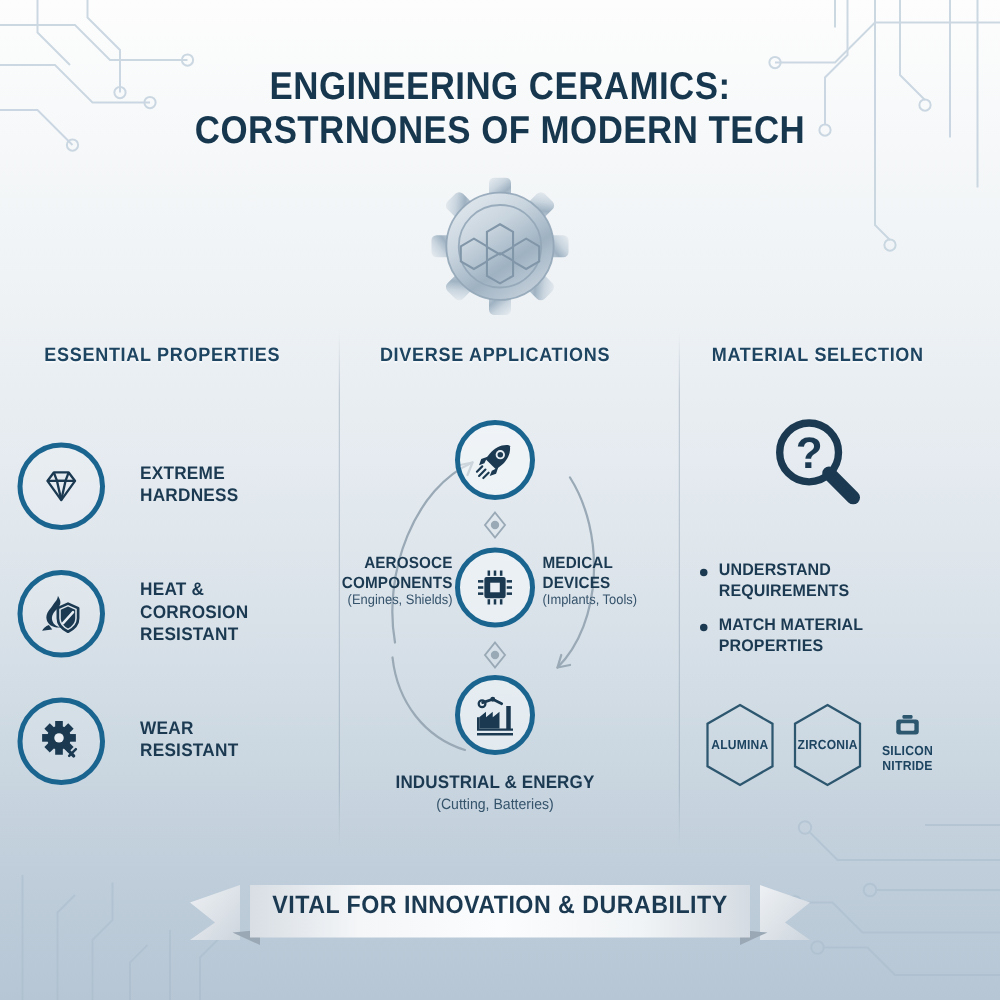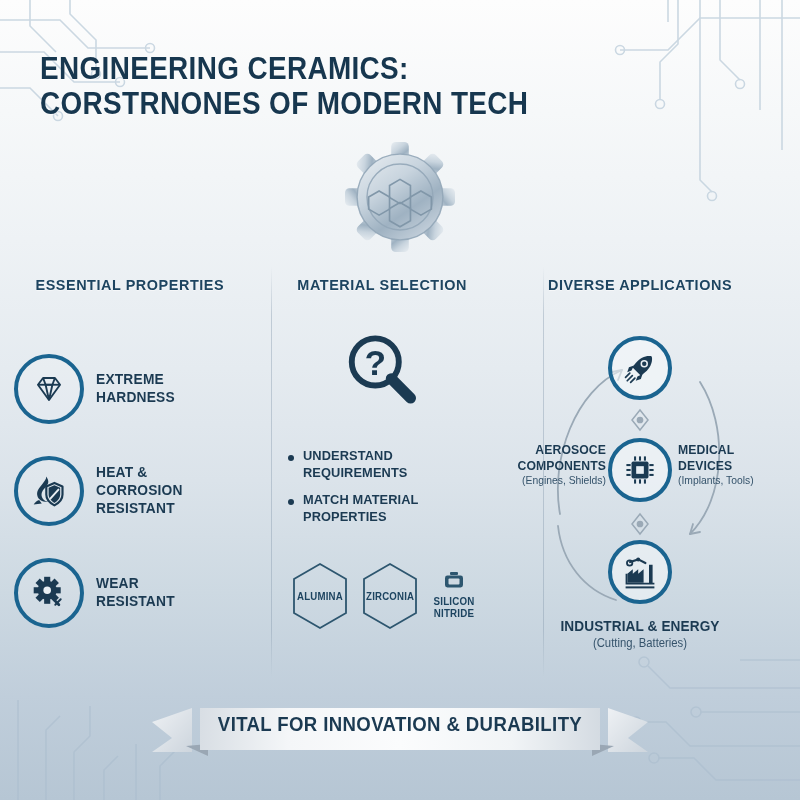--- a/index.html
+++ b/index.html
@@ -29,20 +29,21 @@
   #circuit-bg {
     position: absolute; inset: 0;
     width: 800px; height: 800px;
     pointer-events: none;
   }
 
   
   .title-block {
     position: absolute;
     top: 52px; left: 0; right: 0;
+    text-align: center;
     z-index: 4;
   }
   .title-line {
     font-family: "Liberation Sans", sans-serif;
     font-weight: bold;
     color: #17374f;
     letter-spacing: 0.4px;
     line-height: 1.12;
     text-shadow: 0 1px 1px rgba(255,255,255,0.65);
     transform: scaleX(0.90);
@@ -101,21 +102,21 @@
 
   
   .prop-list {
     margin-top: 44px;
     padding-left: 14px;
   }
   .prop-row {
     display: flex;
     align-items: center;
     height: 102px;
-    gap: 12px;
+    gap: 28px;
   }
   .icon-circle {
     flex: 0 0 auto;
     width: 70px; height: 70px;
     border-radius: 50%;
     border: 4px solid #1a6490;
     display: flex;
     align-items: center;
     justify-content: center;
     background: rgba(255,255,255,0.12);
@@ -444,72 +445,20 @@
               <path d="M27 33 L33 27" stroke="#1b3a52" stroke-width="2.2" stroke-linecap="round"></path>
             </svg>
           </div>
           <div class="prop-label">WEAR
 RESISTANT</div>
         </div>
 
       </div>
     </div>
 
-    <div class="col col-right">
-      <div class="col-header">MATERIAL SELECTION</div>
-
-      <div class="magnifier-wrap">
-        <svg width="84" height="84" viewBox="0 0 100 100" xmlns="http://www.w3.org/2000/svg">
-          <circle cx="42" cy="38" r="28" fill="none" stroke="#1b3a52" stroke-width="7"></circle>
-          <path d="M61 58 L84 81" stroke="#1b3a52" stroke-width="13" stroke-linecap="round"></path>
-          <text x="42" y="53" text-anchor="middle" font-family="Liberation Sans, sans-serif" font-size="42" font-weight="bold" fill="#1b3a52">?</text>
-        </svg>
-      </div>
-
-      <div class="bullet-list">
-        <div class="bullet-item">
-          <div class="bullet-dot"></div>
-          <div class="bullet-text">UNDERSTAND
-REQUIREMENTS</div>
-        </div>
-        <div class="bullet-item">
-          <div class="bullet-dot"></div>
-          <div class="bullet-text">MATCH MATERIAL PROPERTIES</div>
-        </div>
-      </div>
-
-      <div class="materials-row">
-
-        <div class="hex-badge">
-          <svg width="64" height="72" viewBox="0 0 64 72" style="position:absolute;top:0;left:0;" xmlns="http://www.w3.org/2000/svg">
-            <polygon points="32,4 58,19 58,53 32,68 6,53 6,19" fill="none" stroke="#2d566f" stroke-width="1.8"></polygon>
-          </svg>
-          <span class="hex-label">ALUMINA</span>
-        </div>
-
-        <div class="hex-badge">
-          <svg width="64" height="72" viewBox="0 0 64 72" style="position:absolute;top:0;left:0;" xmlns="http://www.w3.org/2000/svg">
-            <polygon points="32,4 58,19 58,53 32,68 6,53 6,19" fill="none" stroke="#2d566f" stroke-width="1.8"></polygon>
-          </svg>
-          <span class="hex-label">ZIRCONIA</span>
-        </div>
-
-        <div class="sinit">
-          <svg width="22" height="20" viewBox="0 0 22 20" xmlns="http://www.w3.org/2000/svg">
-            <rect x="7" y="1" width="8" height="3" rx="1" fill="#2d566f"></rect>
-            <rect x="2" y="4.5" width="18" height="12" rx="2.4" fill="#2d566f"></rect>
-            <rect x="5.5" y="7.6" width="11" height="6" rx="1" fill="#cfd9e2"></rect>
-          </svg>
-          <span class="sinit-label">SILICON
-NITRIDE</span>
-        </div>
-
-      </div>
-    </div>
-
     <div class="col col-mid">
       <div class="col-header">DIVERSE APPLICATIONS</div>
 
       <div class="cycle-wrap">
 
         <svg class="cycle-svg" width="272" height="350" viewBox="0 0 272 350" xmlns="http://www.w3.org/2000/svg">
           <g fill="none" stroke="#9aa9b6" stroke-width="1.8" stroke-linecap="round">
 
             <path d="M56 196 C46 140 72 72 118 52"></path>
             <path d="M118 52 L108 54 M118 52 L114 62" stroke-width="1.8"></path>
@@ -583,20 +532,72 @@
         </div>
 
         <div class="cyc-label" id="label-ind">
           <span style="white-space:pre-line;">INDUSTRIAL &amp; ENERGY</span>
           <span class="cyc-sub">(Cutting, Batteries)</span>
         </div>
 
       </div>
     </div>
 
+    <div class="col col-right">
+      <div class="col-header">MATERIAL SELECTION</div>
+
+      <div class="magnifier-wrap">
+        <svg width="84" height="84" viewBox="0 0 100 100" xmlns="http://www.w3.org/2000/svg">
+          <circle cx="42" cy="38" r="28" fill="none" stroke="#1b3a52" stroke-width="7"></circle>
+          <path d="M61 58 L84 81" stroke="#1b3a52" stroke-width="13" stroke-linecap="round"></path>
+          <text x="42" y="53" text-anchor="middle" font-family="Liberation Sans, sans-serif" font-size="42" font-weight="bold" fill="#1b3a52">?</text>
+        </svg>
+      </div>
+
+      <div class="bullet-list">
+        <div class="bullet-item">
+          <div class="bullet-dot"></div>
+          <div class="bullet-text">UNDERSTAND
+REQUIREMENTS</div>
+        </div>
+        <div class="bullet-item">
+          <div class="bullet-dot"></div>
+          <div class="bullet-text">MATCH MATERIAL PROPERTIES</div>
+        </div>
+      </div>
+
+      <div class="materials-row">
+
+        <div class="hex-badge">
+          <svg width="64" height="72" viewBox="0 0 64 72" style="position:absolute;top:0;left:0;" xmlns="http://www.w3.org/2000/svg">
+            <polygon points="32,4 58,19 58,53 32,68 6,53 6,19" fill="none" stroke="#2d566f" stroke-width="1.8"></polygon>
+          </svg>
+          <span class="hex-label">ALUMINA</span>
+        </div>
+
+        <div class="hex-badge">
+          <svg width="64" height="72" viewBox="0 0 64 72" style="position:absolute;top:0;left:0;" xmlns="http://www.w3.org/2000/svg">
+            <polygon points="32,4 58,19 58,53 32,68 6,53 6,19" fill="none" stroke="#2d566f" stroke-width="1.8"></polygon>
+          </svg>
+          <span class="hex-label">ZIRCONIA</span>
+        </div>
+
+        <div class="sinit">
+          <svg width="22" height="20" viewBox="0 0 22 20" xmlns="http://www.w3.org/2000/svg">
+            <rect x="7" y="1" width="8" height="3" rx="1" fill="#2d566f"></rect>
+            <rect x="2" y="4.5" width="18" height="12" rx="2.4" fill="#2d566f"></rect>
+            <rect x="5.5" y="7.6" width="11" height="6" rx="1" fill="#cfd9e2"></rect>
+          </svg>
+          <span class="sinit-label">SILICON
+NITRIDE</span>
+        </div>
+
+      </div>
+    </div>
+
   </div>
 
   <div class="banner">
     <svg width="800" height="60" viewBox="0 0 800 60" xmlns="http://www.w3.org/2000/svg">
       <defs>
         <linearGradient id="ribGrad" x1="0" y1="0" x2="1" y2="0">
           <stop offset="0%" stop-color="#d8dee4"></stop>
           <stop offset="22%" stop-color="#f4f6f8"></stop>
           <stop offset="50%" stop-color="#fbfcfd"></stop>
           <stop offset="78%" stop-color="#f1f4f6"></stop>

